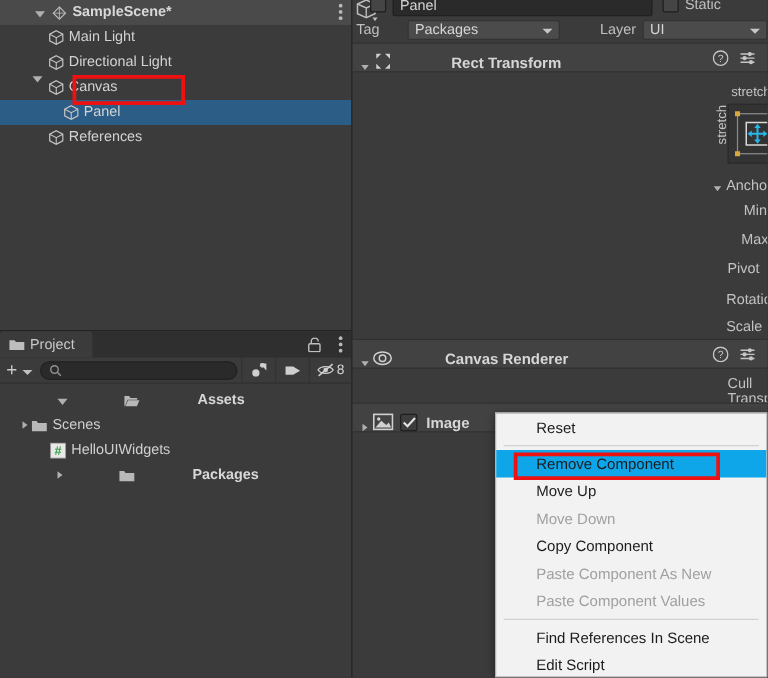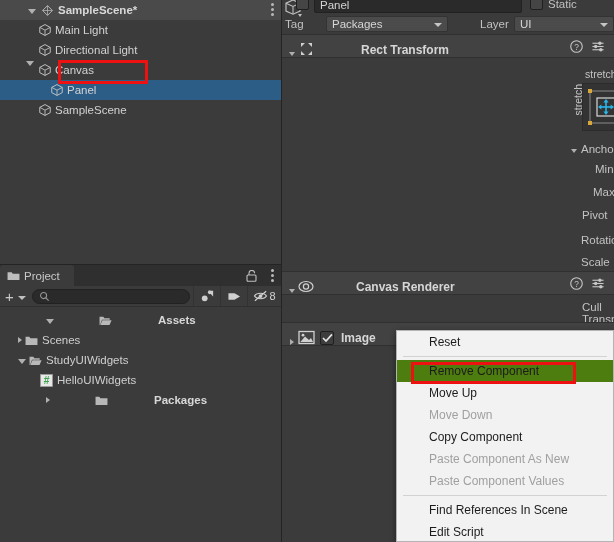--- a/index.html
+++ b/index.html
@@ -145,21 +145,21 @@
 
   
   #ctx-menu {
     position: absolute; left: 396px; top: 330px; width: 218px; height: 212px;
     background: #f2f2f2; border: 1px solid #b4b4b4;
     box-shadow: 0 2px 6px rgba(0,0,0,.45);
     font-size: 12px; color: #1c1c1c; z-index: 40;
   }
   .ctx-item { height: 22px; display: flex; align-items: center; padding-left: 32px; }
   .ctx-item.disabled { color: #a0a0a0; }
-  .ctx-item.active { background: #4d7c0f; }
+  .ctx-item.active { background: #0ea5e9; }
   .ctx-sep { height: 1px; background: #d2d2d2; margin: 3px 6px; }
 
   
   .redbox { position: absolute; border: 3px solid #ee1111; z-index: 60; pointer-events: none; }
   #redbox-panel { left: 58px; top: 60px; width: 90px; height: 24px; }
   #redbox-remove { left: 411px; top: 362px; width: 165px; height: 22px; }
 </style>
 </head>
 <body>
 
@@ -214,21 +214,21 @@
       <path d="M2 5 L8 8.2 L14 5 M8 8.2 L8 14.2" fill="none" stroke="#c4c4c4" stroke-width="1"></path>
     </svg>
           <span>Panel</span>
         </div>
         <div class="h-row">
           <span style="display:inline-block;width:38px"></span>
           <svg class="cube-icon" viewBox="0 0 16 16">
       <path d="M8 1.8 L14 5 L14 11 L8 14.2 L2 11 L2 5 Z" fill="none" stroke="#c4c4c4" stroke-width="1.1"></path>
       <path d="M2 5 L8 8.2 L14 5 M8 8.2 L8 14.2" fill="none" stroke="#c4c4c4" stroke-width="1"></path>
     </svg>
-          <span>SampleScene</span>
+          <span>References</span>
         </div>
       </div>
   </div>
 
   <div id="left-empty"></div>
 
   <div id="project">
 
     <div id="project-tabbar">
       <div id="project-tab">
@@ -290,29 +290,20 @@
            </svg>
           <span>Assets</span>
         </div>
         <div class="p-row">
           <span style="display:inline-block;width:18px"></span>
           <span class="tri"></span>
           <svg class="folder-icon" viewBox="0 0 14 12">
              <path d="M0.5 2 L4.6 2 L5.8 3.6 L13.5 3.6 L13.5 11 L0.5 11 Z" fill="#b8b8b8"></path>
            </svg>
           <span>Scenes</span>
-        </div>
-        <div class="p-row">
-          <span style="display:inline-block;width:18px"></span>
-          <span class="tri open"></span>
-          <svg class="folder-icon" viewBox="0 0 14 12">
-             <path d="M0.5 2 L4.6 2 L5.8 3.6 L11.6 3.6 L11.6 5.2 L3.2 5.2 L1 11 L0.5 11 Z" fill="#b8b8b8"></path>
-             <path d="M3.6 5.6 L13.6 5.6 L11.4 11 L1.4 11 Z" fill="#b8b8b8"></path>
-           </svg>
-          <span>StudyUIWidgets</span>
         </div>
         <div class="p-row">
           <span style="display:inline-block;width:32px"></span>
           <span style="display:inline-block;width:8px"></span>
           <svg class="cs-icon" viewBox="0 0 14 14">
                  <rect x="0.5" y="0.5" width="13" height="13" fill="#e8e8e8" stroke="#9a9a9a" stroke-width="0.8"></rect>
                  <text x="7" y="11" font-size="11" fill="#3fa34d" text-anchor="middle" font-family="Liberation Sans" font-weight="bold">#</text>
                </svg>
           <span>HelloUIWidgets</span>
         </div>

